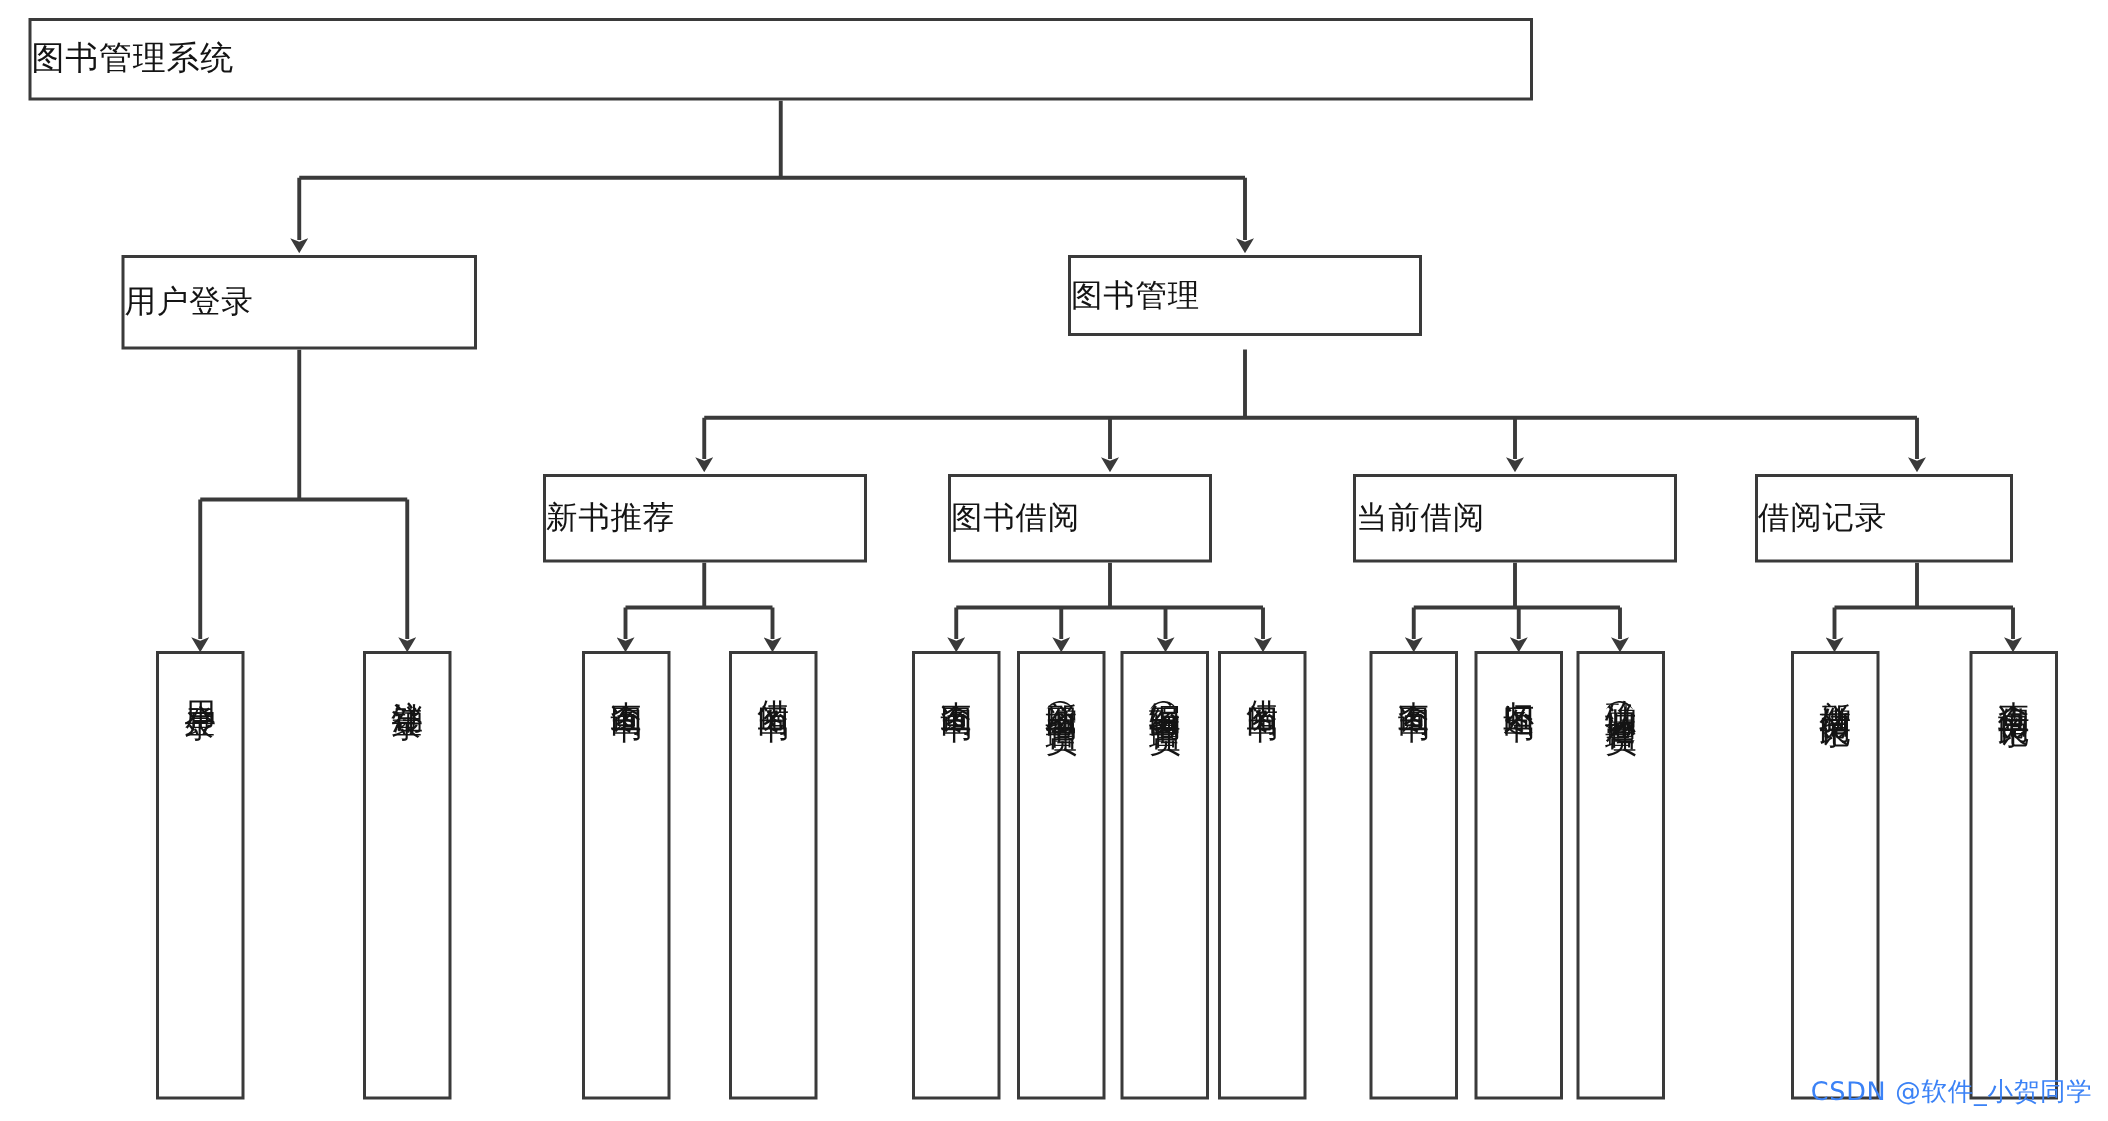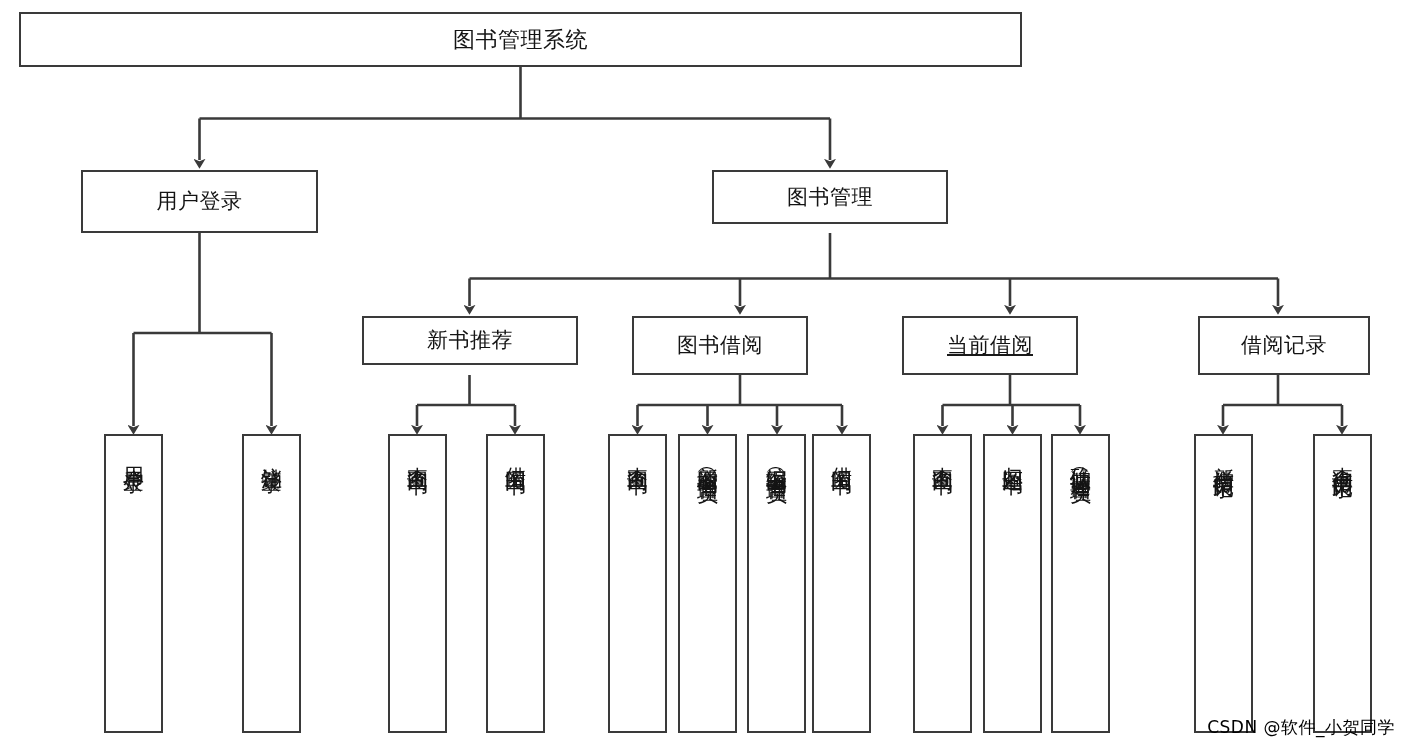--- a/index.html
+++ b/index.html
@@ -27,21 +27,21 @@
     height: 747px;
     pointer-events: none;
   }
   .node {
     position: absolute;
     box-sizing: border-box;
     background: #ffffff;
     border: 2.5px solid #3a3a3a;
     display: flex;
     align-items: center;
-    justify-content: center;
+    justify-content: flex-start;
     z-index: 2;
   }
   .node-label {
     font-size: 21px;
     line-height: 1.18;
     letter-spacing: 0.5px;
     color: #141414;
     text-align: center;
     white-space: nowrap;
   }
@@ -64,21 +64,21 @@
     font-size: 21px;
     line-height: 1.05;
     letter-spacing: 2.5px;
     white-space: nowrap;
   }
   .watermark {
     position: absolute;
     right: 10px;
     bottom: 8px;
     font-size: 17px;
-    color: #000000;
+    color: #3b82f6;
     letter-spacing: 0.5px;
     z-index: 5;
     white-space: nowrap;
     font-family: "DejaVu Sans", "Liberation Sans", sans-serif;
   }
 </style>
 </head>
 <body>
 
 <div id="canvas">
@@ -142,33 +142,33 @@
   </div>
 
   <div class="node horiz" style="left:81px; top:170px; width:237px; height:63px;">
     <span class="node-label">用户登录</span>
   </div>
 
   <div class="node horiz" style="left:712px; top:170px; width:236px; height:54px;">
     <span class="node-label">图书管理</span>
   </div>
 
-  <div class="node horiz" style="left:362px; top:316px; width:216px; height:49px;">
+  <div class="node horiz" style="left:362px; top:316px; width:216px; height:59px;">
     <span class="node-label">新书推荐</span>
   </div>
 
   <div class="node horiz" style="left:632px; top:316px; width:176px; height:59px;">
     <span class="node-label">图书借阅</span>
   </div>
 
-  <div class="node horiz" style="left:902px; top:316px; width:176px; height:59px;text-decoration:underline;">
+  <div class="node horiz" style="left:902px; top:316px; width:216px; height:59px;">
     <span class="node-label">当前借阅</span>
   </div>
 
-  <div class="node horiz" style="left:1170px; top:316px; width:172px; height:59px;margin-left:28px;">
+  <div class="node horiz" style="left:1170px; top:316px; width:172px; height:59px;">
     <span class="node-label">借阅记录</span>
   </div>
 
   <div class="node vert" style="left:104px; top:434px; width:59px; height:299px;">
     <span class="node-label">用户登录</span>
   </div>
   <div class="node vert" style="left:242px; top:434px; width:59px; height:299px;">
     <span class="node-label">注销登录</span>
   </div>
 

